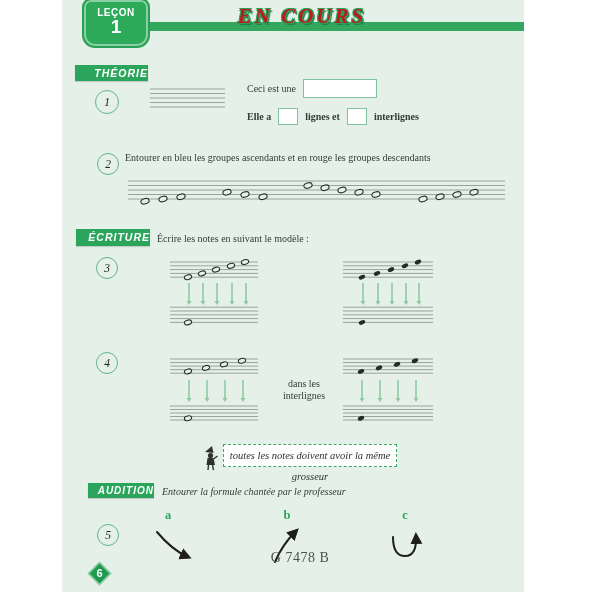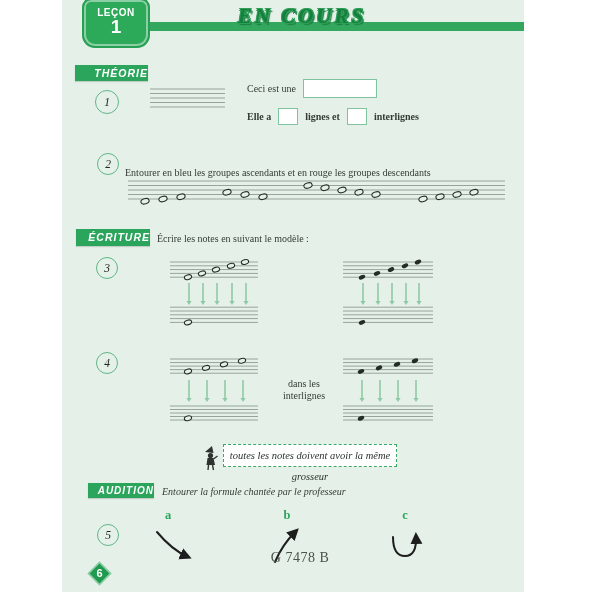--- a/index.html
+++ b/index.html
@@ -23,21 +23,21 @@
   }
   .lesson-badge .lbl{display:block; font-size:10px; font-weight:bold; letter-spacing:.5px; margin-top:7px;text-align:center;}
   .lesson-badge .num{display:block; font-size:19px; font-weight:bold; line-height:17px;}
   .header-bar{
     left:24px; top:22px; width:438px; height:9px; background:#33a75d; z-index:1;
     border-radius:4px 0 0 4px;
   }
   .course-title{
     left:110px; top:4px; width:260px; text-align:center; z-index:2;
     font-family:"Liberation Serif", serif; font-style:italic; font-weight:bold;
-    font-size:21px; letter-spacing:3px; color:#15803d;
+    font-size:21px; letter-spacing:3px; color:#b91c1c;
     text-shadow:-1px -1px 0 #2f9e58,1px -1px 0 #2f9e58,-1px 1px 0 #2f9e58,1px 1px 0 #2f9e58,2px 2px 1px #1c7a42;
   }
   
   .section-label{
     background:#2aa55b; color:#fff; text-align:right;
     font-family:Liberation Sans, sans-serif; font-style:italic; font-weight:bold;
     font-size:10.5px; letter-spacing:1px; line-height:16px; height:16px;
     box-shadow:0 1px 1px rgba(0,0,0,.15);
   }
   
@@ -110,21 +110,21 @@
     <div class="answer-row" style="margin-top:10px;font-weight:bold;">
       <span class="body-text">Elle a</span>
       <span class="answer-box box-sm"></span>
       <span class="body-text">lignes et</span>
       <span class="answer-box box-sm"></span>
       <span class="body-text">interlignes</span>
     </div>
   </div>
 
   <div class="abs circle-num" style="left:35px;top:153px;">2</div>
-  <div class="abs body-text" style="left:63px;top:167px;">Entourer en bleu les groupes ascendants et en rouge les groupes descendants</div>
+  <div class="abs body-text" style="left:63px;top:152px;">Entourer en bleu les groupes ascendants et en rouge les groupes descendants</div>
   <div class="abs" id="ex2-staff" style="left:64px;top:176px;"><svg width="380" height="32" viewBox="0 0 380 32">
         <line x1="2" y1="5" x2="379" y2="5" stroke="#96a49a" stroke-width="1"></line>
         <line x1="2" y1="9.5" x2="379" y2="9.5" stroke="#96a49a" stroke-width="1"></line>
         <line x1="2" y1="14" x2="379" y2="14" stroke="#96a49a" stroke-width="1"></line>
         <line x1="2" y1="18.5" x2="379" y2="18.5" stroke="#96a49a" stroke-width="1"></line>
         <line x1="2" y1="23" x2="379" y2="23" stroke="#96a49a" stroke-width="1"></line>
         <ellipse cx="19" cy="25.25" rx="4.2" ry="2.6" transform="rotate(-16 19 25.25)" fill="#e5f1e8" stroke="#252b26" stroke-width="1.1"></ellipse>
         <ellipse cx="37" cy="23" rx="4.2" ry="2.6" transform="rotate(-16 37 23)" fill="#e5f1e8" stroke="#252b26" stroke-width="1.1"></ellipse>
         <ellipse cx="55" cy="20.75" rx="4.2" ry="2.6" transform="rotate(-16 55 20.75)" fill="#e5f1e8" stroke="#252b26" stroke-width="1.1"></ellipse>
         <ellipse cx="101" cy="16.25" rx="4.2" ry="2.6" transform="rotate(-16 101 16.25)" fill="#e5f1e8" stroke="#252b26" stroke-width="1.1"></ellipse>

